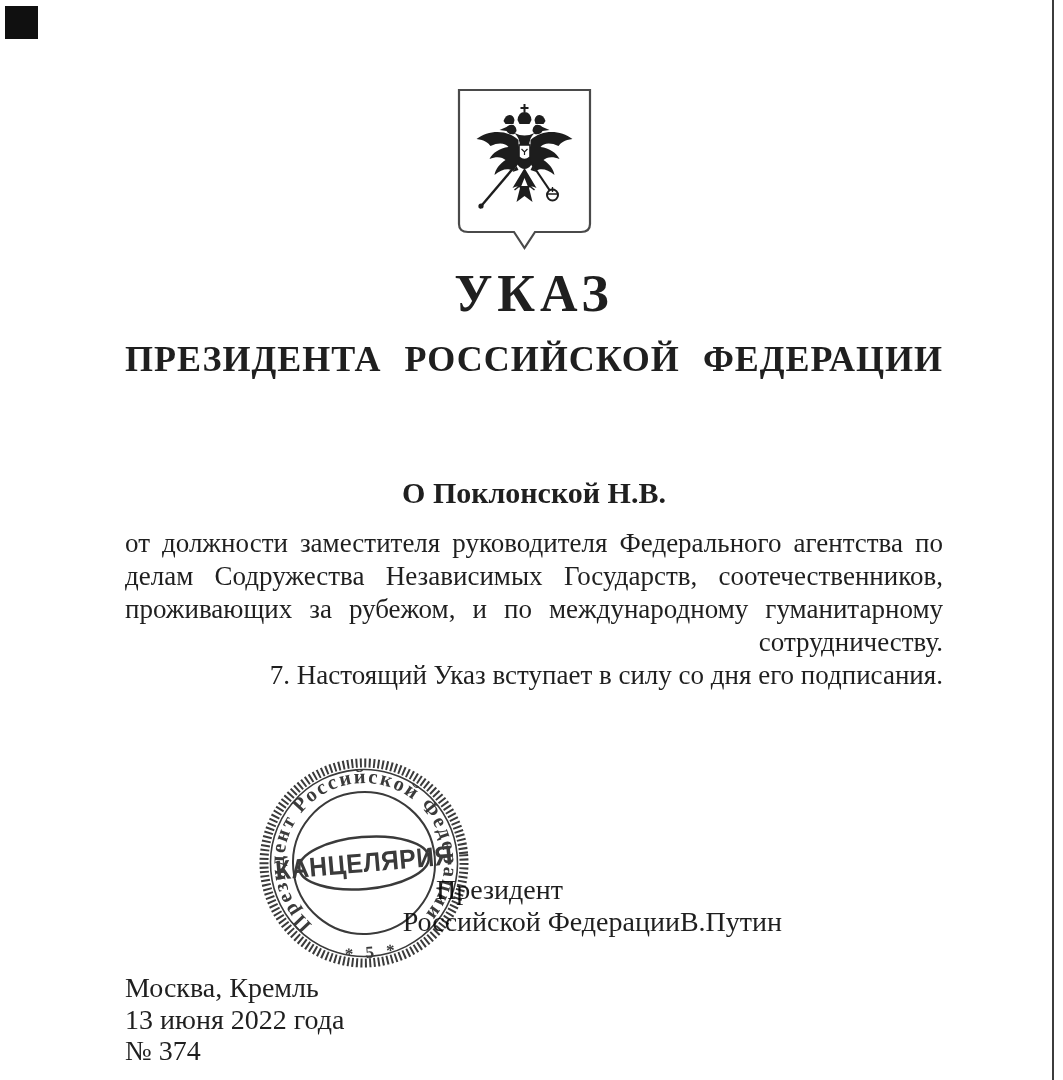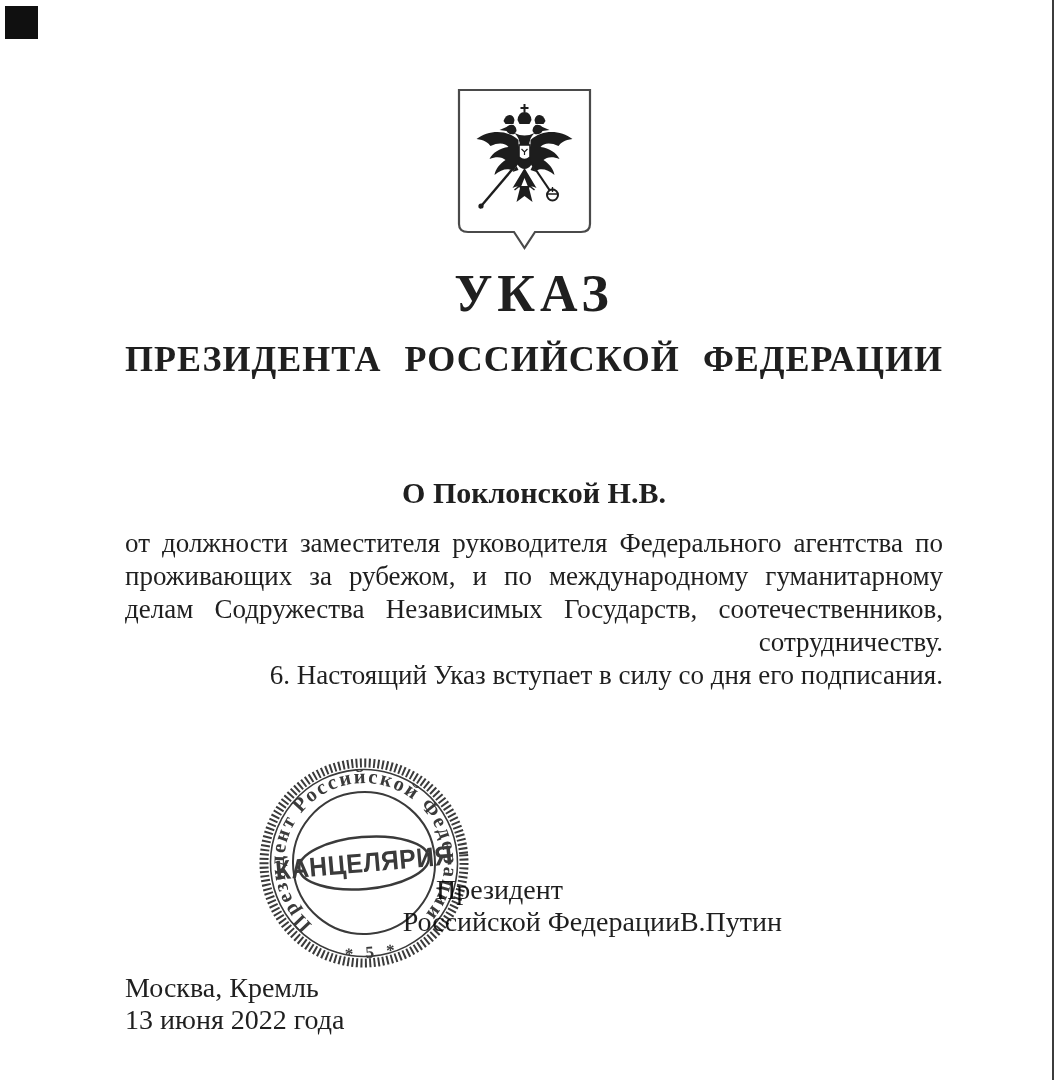--- a/index.html
+++ b/index.html
@@ -90,24 +90,24 @@
     <path d="M80 83 v5 M78 85.5 h4 M74.8 90 h10.4" stroke="#1d1d1d" stroke-width="1.3" fill="none"></path>
   </g>
 </svg>
 
 <div class="abs column title">УКАЗ</div>
 <div class="abs column subtitle">ПРЕЗИДЕНТА РОССИЙСКОЙ ФЕДЕРАЦИИ</div>
 <div class="abs column subject">О Поклонской Н.В.</div>
 
 <div class="abs column bodytext">
   <div class="jline">от должности заместителя руководителя Федерального агентства по</div>
+  <div class="jline">делам Содружества Независимых Государств, соотечественников,</div>
   <div class="jline">проживающих за рубежом, и по международному гуманитарному</div>
-  <div class="jline">делам Содружества Независимых Государств, соотечественников,</div>
   <div class="lastline">сотрудничеству.</div>
-  <div class="lastline indent p2">6. Настоящий Указ вступает в силу со дня его подписания.</div>
+  <div class="lastline indent p2">7. Настоящий Указ вступает в силу со дня его подписания.</div>
 </div>
 
 <div class="abs signature">
   <div class="sig-l1">Президент</div>
   <div class="sig-l2">
     <span>Российской Федерации</span>
     <span>В.Путин</span>
   </div>
 </div>
 
@@ -120,13 +120,14 @@
     <textPath href="#ringPath" startOffset="0" textLength="377" lengthAdjust="spacing">Президент Российской Федерации</textPath>
   </text>
   <ellipse rx="65" ry="26" fill="none" stroke="#2b2b2b" stroke-width="2.5"></ellipse>
   <text class="center" x="0" y="9" text-anchor="middle" transform="scale(0.92,1)">КАНЦЕЛЯРИЯ</text>
   <text class="bottom" x="0" y="95" text-anchor="middle">* 5 *</text>
 </svg>
 
 <div class="abs footer">
   <div>Москва, Кремль</div>
   <div>13 июня 2022 года</div>
+  <div>№ 374</div>
 </div>
 
 </body></html>

